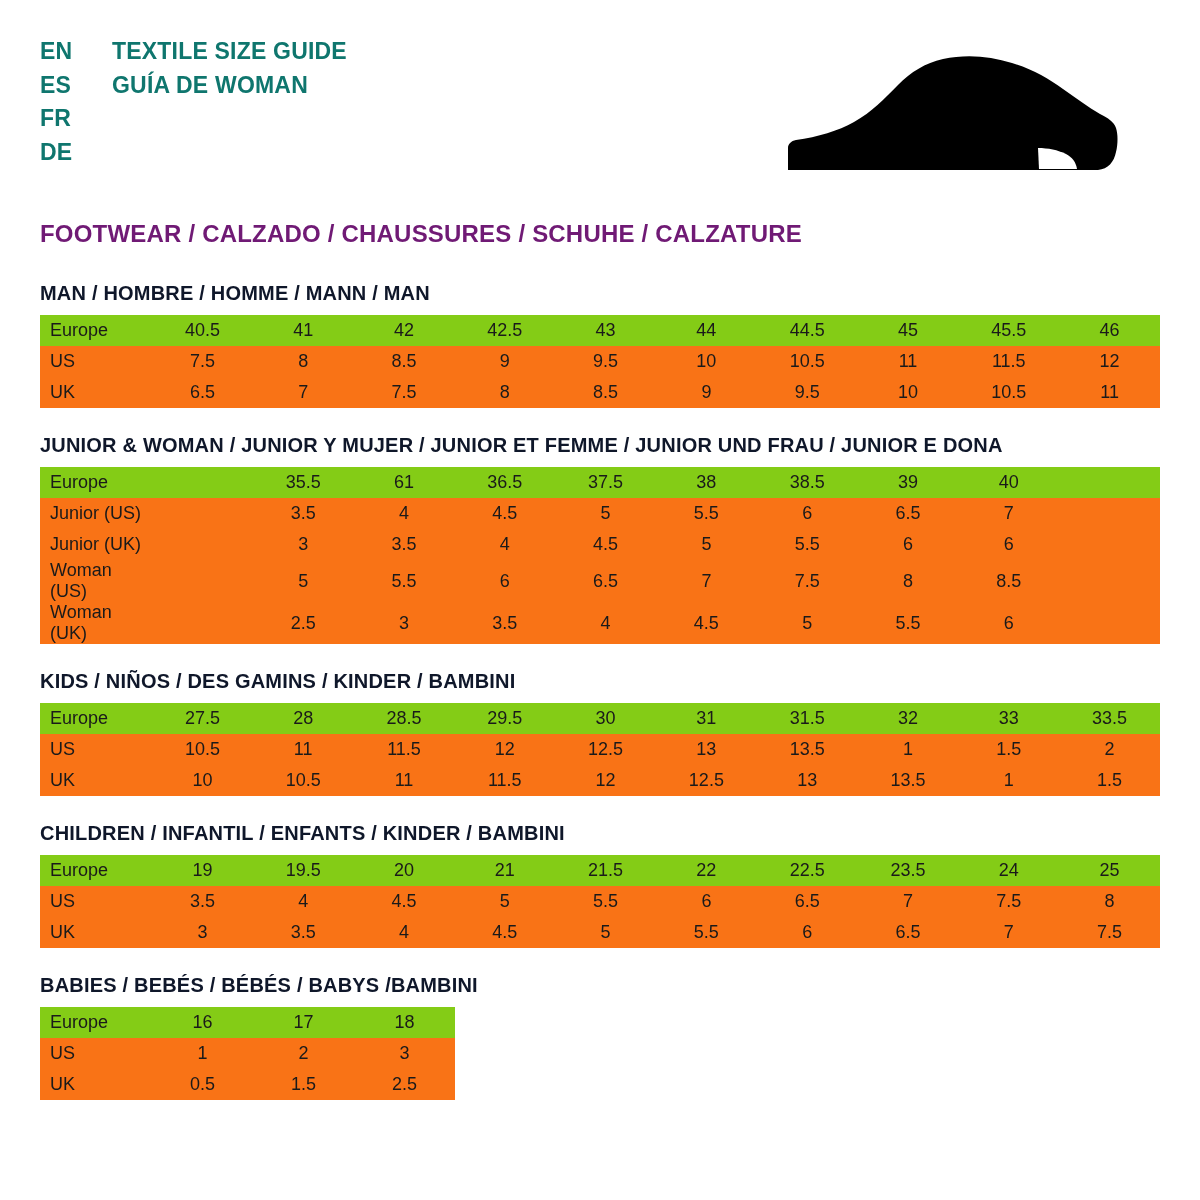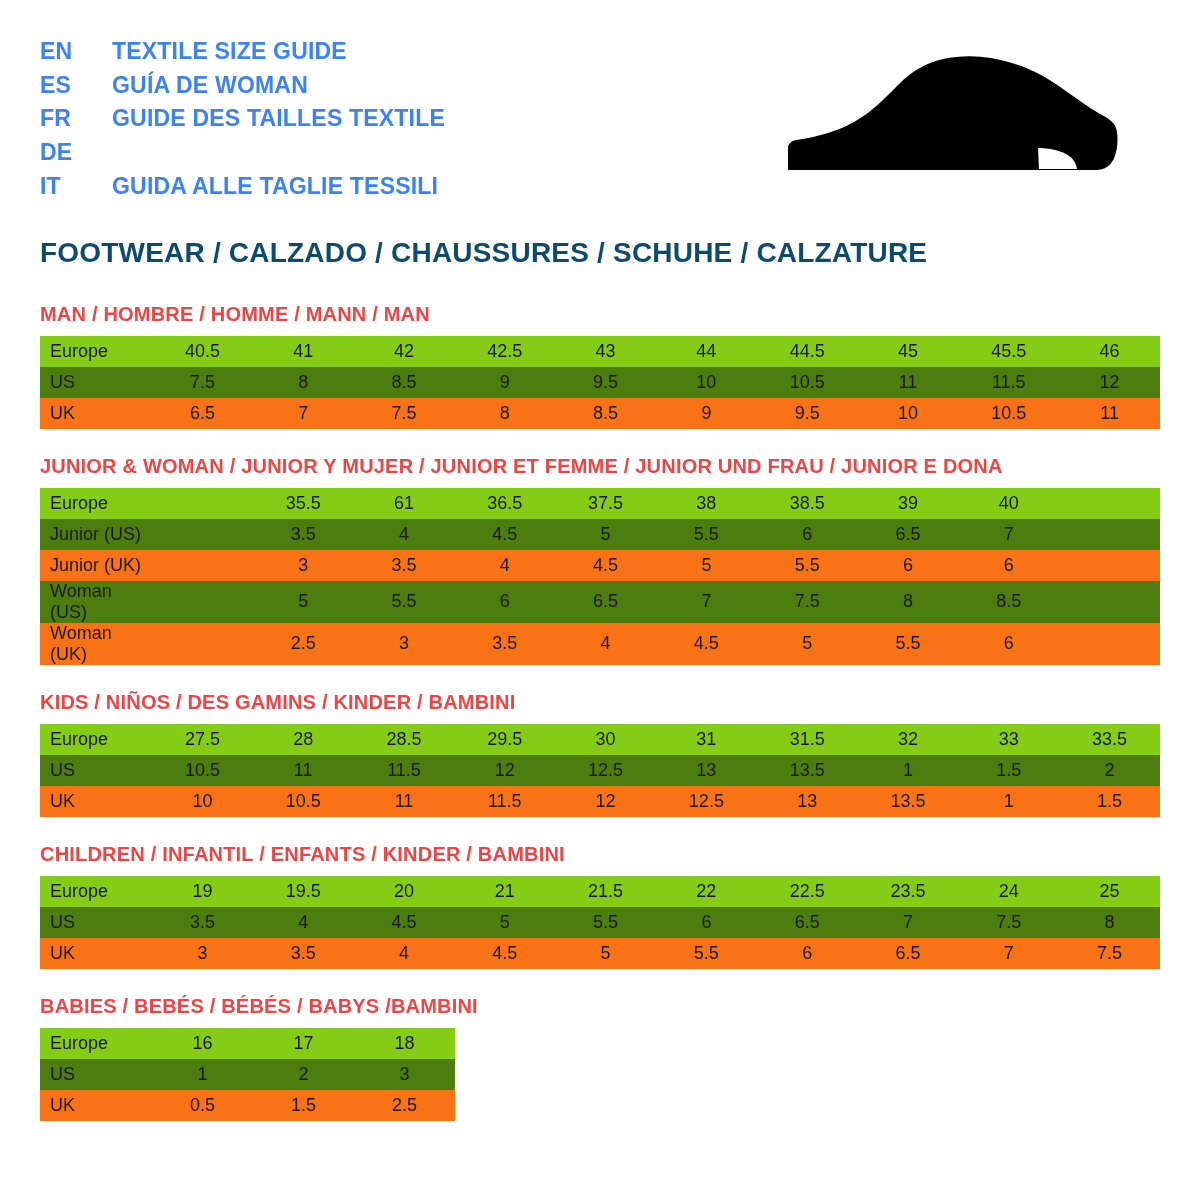--- a/index.html
+++ b/index.html
@@ -35,21 +35,21 @@
     gap: 2px;
     padding-top: 4px;
   }
   .lang-row {
     display: flex;
     align-items: baseline;
     font-weight: bold;
     font-size: 23px;
     letter-spacing: 0.2px;
     line-height: 1.38;
-    color: #3b82f6;
+    color: #0f766e;
   }
   .lang-code {
     width: 72px;
     flex: 0 0 72px;
   }
   .lang-text {
     white-space: nowrap;
   }
 
   .shoe-wrap {
@@ -58,35 +58,35 @@
     margin-right: 30px;
     margin-top: 20px;
     display: flex;
     align-items: flex-start;
     justify-content: center;
   }
   .shoe-wrap svg { display: block; }
 
   .category-title {
     font-weight: bold;
-    font-size: 28px;
+    font-size: 24px;
     letter-spacing: 0.2px;
-    margin-top: 34px;
-    color: #0c4a6e;
+    margin-top: 18px;
+    color: #701a75;
   }
 
   
   .section {
     margin-top: 0;
   }
   .section-title {
     font-weight: bold;
     font-size: 20px;
     letter-spacing: 0.2px;
-    color: #ef4444;
+    color: #0f172a;
     margin-bottom: 10px;
   }
   table.size-table {
     border-collapse: collapse;
     table-layout: fixed;
     font-size: 18px;
   }
   table.size-table td {
     height: 31px;
     padding: 0 6px;
@@ -96,21 +96,21 @@
   }
   table.size-table td.rowlabel {
     text-align: left;
     padding-left: 10px;
   }
   tr.header-row td {
     background: #84cc16;
     font-weight: normal;
   }
   tr.odd-row td {
-    background: #4d7c0f;
+    background: #f97316;
   }
   tr.even-row td {
     background: #f97316;
   }
 
   .sections-wrap {
     margin-top: 34px;
   }
   .section + .section {
     margin-top: 26px;
@@ -126,28 +126,23 @@
       <div class="lang-row">
         <span class="lang-code">EN</span>
         <span class="lang-text">TEXTILE SIZE GUIDE</span>
       </div>
       <div class="lang-row">
         <span class="lang-code">ES</span>
         <span class="lang-text">GUÍA DE WOMAN</span>
       </div>
       <div class="lang-row">
         <span class="lang-code">FR</span>
-        <span class="lang-text">GUIDE DES TAILLES TEXTILE</span>
       </div>
       <div class="lang-row">
         <span class="lang-code">DE</span>
-      </div>
-      <div class="lang-row">
-        <span class="lang-code">IT</span>
-        <span class="lang-text">GUIDA ALLE TAGLIE TESSILI</span>
       </div>
     </div>
 
     <div class="shoe-wrap">
       <svg width="340" height="130" viewBox="0 0 340 130" aria-hidden="true">
         <path fill="#000000" d="M8 118 L8 96 C8 92 11 89 16 88 C38 85 58 79 74 70 C92 60 104 47 118 33
           C131 20 145 11 163 7 C186 2 210 4 232 11 C252 17 268 26 283 37
           C296 46 308 55 320 62 C328 66 334 70 336 76 C338 82 338 92 336 100
           C334 110 328 117 318 118 Z"></path>
         <path fill="#ffffff" d="M258 96 C268 96 278 98 286 102 C292 105 296 110 297 117 L259 117 Z"></path>

